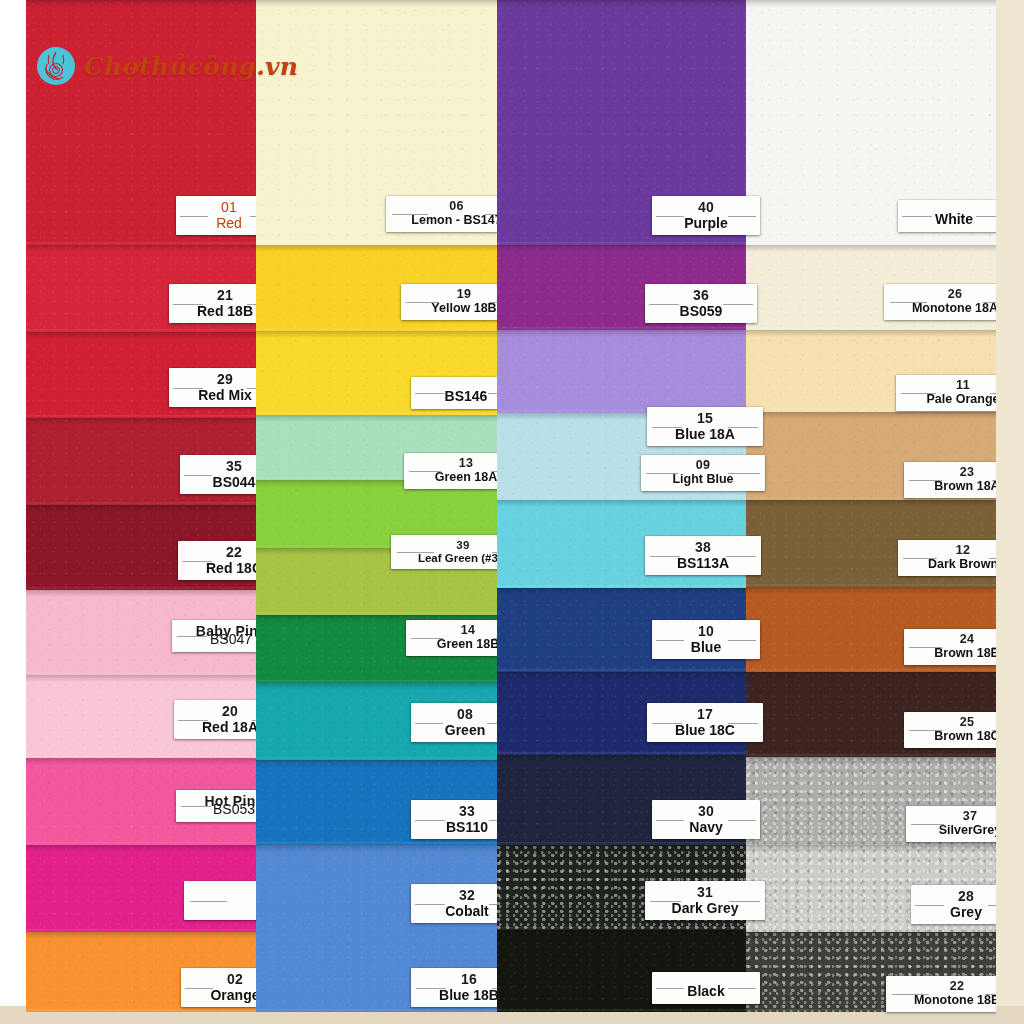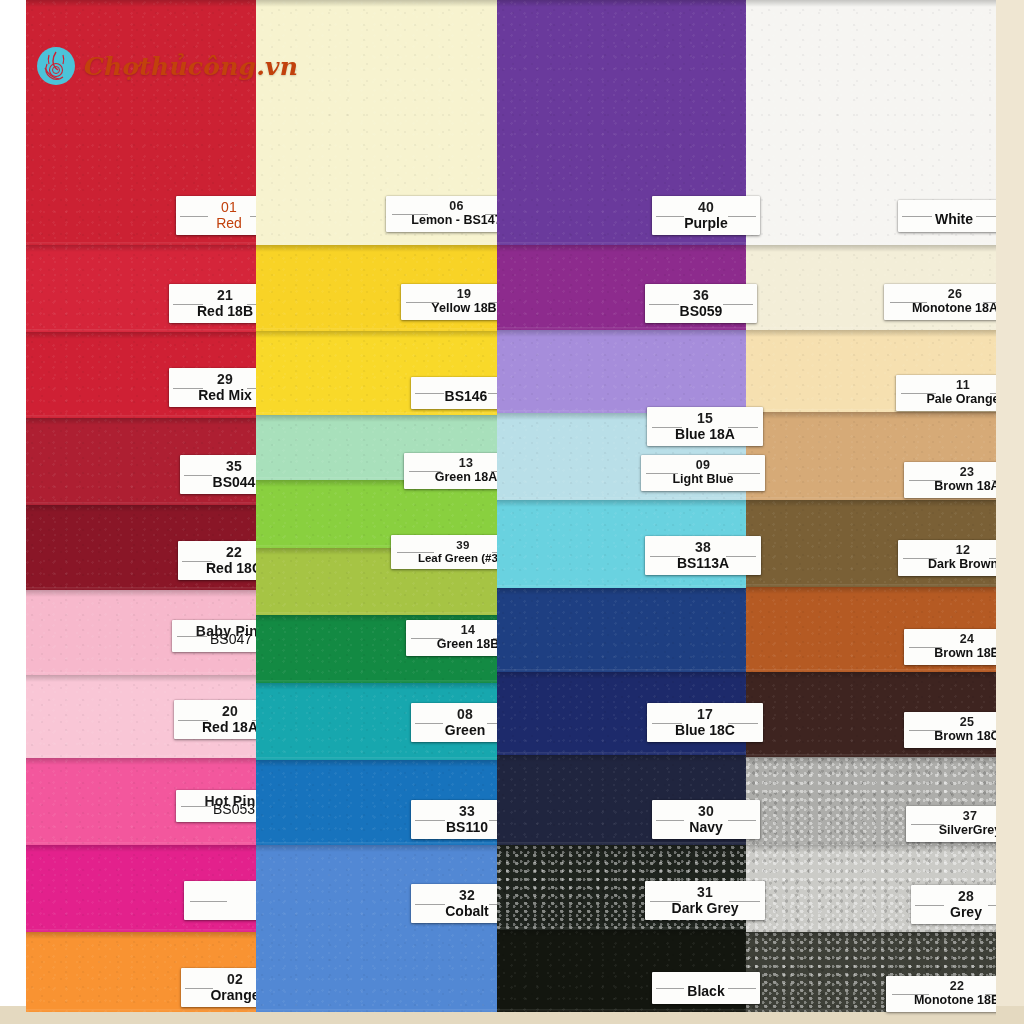--- a/index.html
+++ b/index.html
@@ -331,20 +331,25 @@
         <div class="label " style="left: 155px; top: 884px; width: 94px;">
           <span class="code">32</span>
           <span class="tapes"></span>
           <span class="nm">Cobalt</span>
         </div>
         <div class="swatch" style="top: 845px; height: 167px; background: rgb(82, 136, 212);">
           <span class="tex"></span>
           <span class="seam"></span>
           <span class="edge"></span>
         </div>
+        <div class="label " style="left: 155px; top: 968px; width: 98px;">
+          <span class="code">16</span>
+          <span class="tapes"></span>
+          <span class="nm">Blue 18B</span>
+        </div>
       </div>
       <div class="col" style="left: 497px; width: 275px; height: 1024px;">
         <div class="swatch" style="top: 0px; height: 245px; background: rgb(106, 58, 156);">
           <span class="tex"></span>
           <span class="seam"></span>
           <span class="edge"></span>
         </div>
         <div class="label " style="left: 155px; top: 196px; width: 90px;">
           <span class="code">40</span>
           <span class="tapes"></span>
@@ -387,20 +392,25 @@
         </div>
         <div class="label " style="left: 148px; top: 536px; width: 98px;">
           <span class="code">38</span>
           <span class="tapes"></span>
           <span class="nm">BS113A</span>
         </div>
         <div class="swatch" style="top: 588px; height: 84px; background: rgb(30, 63, 130);">
           <span class="tex"></span>
           <span class="seam"></span>
           <span class="edge"></span>
+        </div>
+        <div class="label " style="left: 155px; top: 620px; width: 90px;">
+          <span class="code">10</span>
+          <span class="tapes"></span>
+          <span class="nm">Blue</span>
         </div>
         <div class="swatch" style="top: 672px; height: 83px; background: rgb(29, 42, 107);">
           <span class="tex"></span>
           <span class="seam"></span>
           <span class="edge"></span>
         </div>
         <div class="label " style="left: 150px; top: 703px; width: 98px;">
           <span class="code">17</span>
           <span class="tapes"></span>
           <span class="nm">Blue 18C</span>

